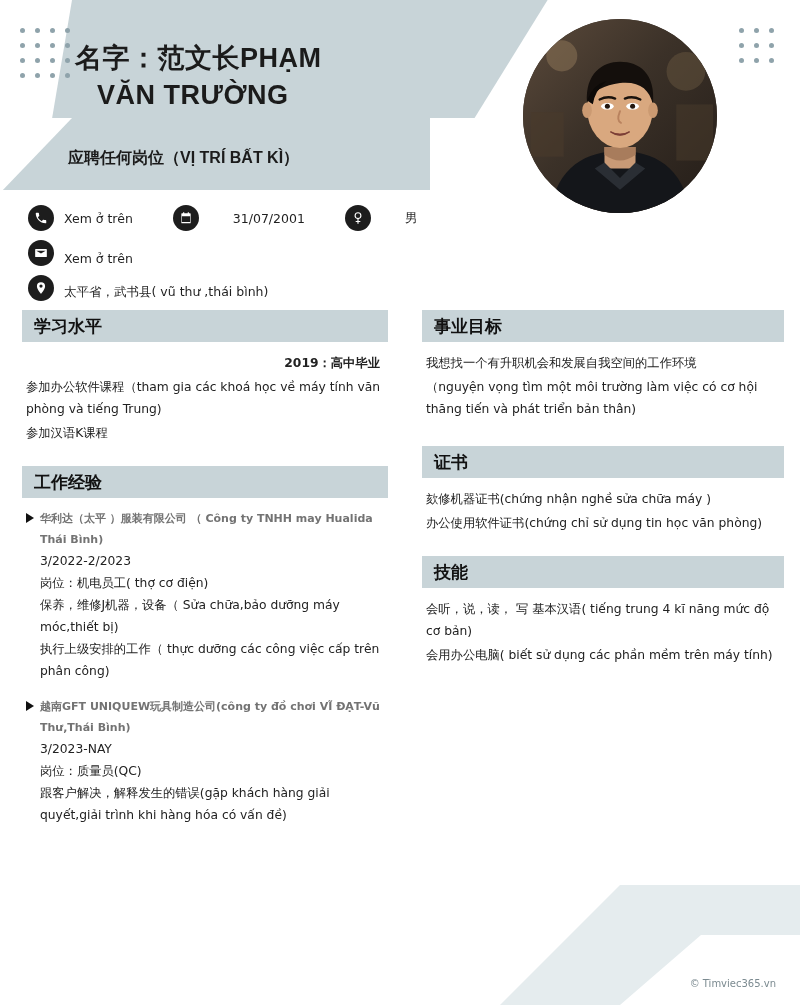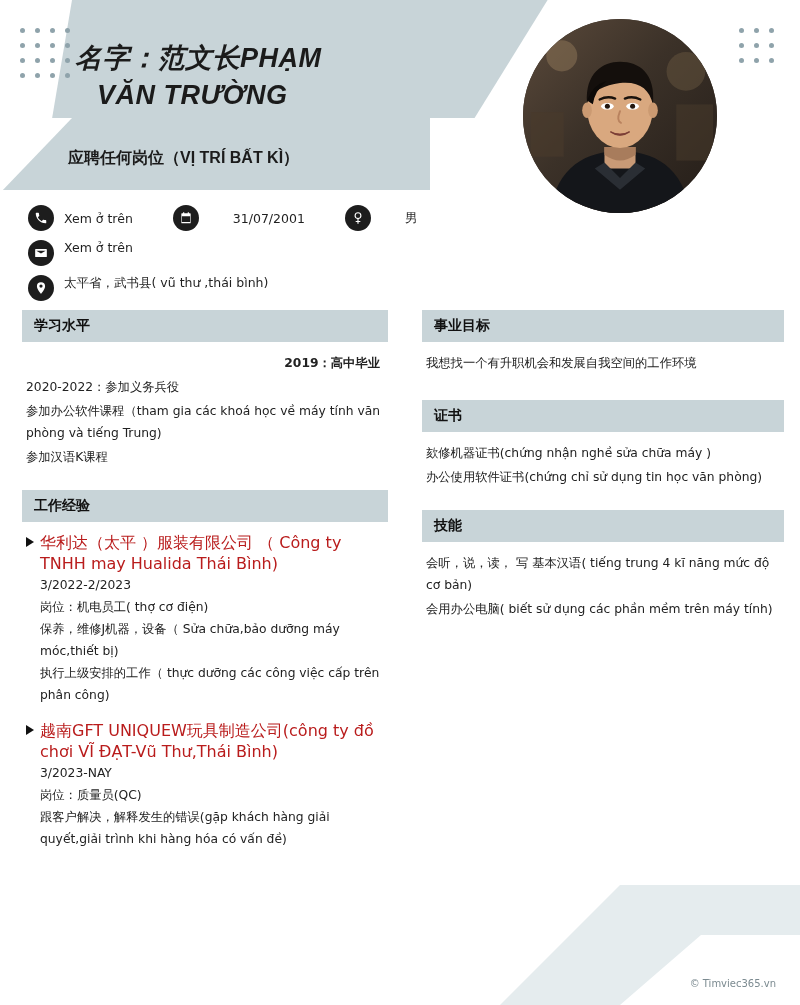--- a/index.html
+++ b/index.html
@@ -73,21 +73,20 @@
   }
   .dots-left { left: 20px; top: 28px; }
   .dots-right { right: 22px; top: 28px; grid-template-columns: repeat(3, 9px); }
 
   
   .name-wrap {
     position: absolute;
     left: 75px; top: 40px;
     width: 400px;
     z-index: 6;
-    font-style: italic;
   }
   .name-line {
     font-family: "Liberation Sans", sans-serif;
     font-weight: bold;
     font-size: 27px;
     line-height: 37px;
     color: #1b1b1b;
     letter-spacing: .5px;
   }
   .job-title {
@@ -115,21 +114,21 @@
 
   
   .contacts {
     position: absolute;
     left: 28px; top: 205px;
     width: 420px;
     z-index: 6;
   }
   .crow {
     display: flex;
-    align-items: flex-start;
+    align-items: flex-end;
     margin-bottom: 9px;
     font-size: 13.5px;
     color: #1f1f1f;
   }
   .cicon {
     width: 26px; height: 26px;
     border-radius: 50%;
     background: #1d1d1d;
     color: #fff;
     display: flex; align-items: center; justify-content: center;
@@ -166,45 +165,45 @@
   .sec-head::before {
     content: "";
     position: absolute;
     left: 0; top: 0; bottom: 0;
     width: 6px;
     background: #ffffff;
   }
   .sec-head span {
     font-family: "Liberation Sans", sans-serif;
     font-weight: bold;
-    font-size: 14px;
+    font-size: 17px;
     color: #111;
   }
 
   .body-txt {
     font-family: "DejaVu Sans", sans-serif;
     font-size: 12.3px;
     line-height: 22px;
     color: #222;
     padding: 0 8px 0 10px;
   }
   .body-txt p { margin-bottom: 2px; }
   .body-txt p.b { font-weight: bold; text-align: right; }
 
   .job {
     padding-left: 10px;
     margin-bottom: 14px;
     position: relative;
   }
   .job-head {
     font-family: "DejaVu Sans", sans-serif;
-    font-weight: normal;
-    font-size: 16px;
+    font-weight: bold;
+    font-size: 11px;
     line-height: 21px;
-    color: #b91c1c;
+    color: #737373;
     padding-left: 14px;
     position: relative;
   }
   .job-head::before {
     content: "";
     position: absolute;
     left: 0; top: 5px;
     border-left: 8px solid #111;
     border-top: 5px solid transparent;
     border-bottom: 5px solid transparent;
@@ -381,21 +380,20 @@
     </div>
   </div>
 
   <div class="col-left">
 
     <div class="sec-head">
       <span>学习水平</span>
     </div>
     <div class="body-txt">
       <p class="b">2019：高中毕业</p>
-      <p>2020-2022：参加义务兵役</p>
       <p>参加办公软件课程（tham gia các khoá học về máy tính văn phòng và tiếng Trung)</p>
       <p>参加汉语K课程</p>
     </div>
 
     <div class="sec-head" style="margin-top:22px">
       <span>工作经验</span>
     </div>
 
     <div class="job">
       <div class="job-head">华利达（太平 ）服装有限公司 （ Công ty TNHH may Hualida Thái Bình)</div>
@@ -413,20 +411,21 @@
     </div>
   </div>
 
   <div class="col-right">
 
     <div class="sec-head">
       <span>事业目标</span>
     </div>
     <div class="body-txt">
       <p>我想找一个有升职机会和发展自我空间的工作环境</p>
+      <p>（nguyện vọng tìm một môi trường làm việc có cơ hội thăng tiến và phát triển bản thân)</p>
     </div>
 
     <div class="sec-head" style="margin-top:26px">
       <span>证书</span>
     </div>
     <div class="body-txt">
       <p>欬修机器证书(chứng nhận nghề sửa chữa máy )</p>
       <p>办公使用软件证书(chứng chỉ sử dụng tin học văn phòng)</p>
     </div>
 

